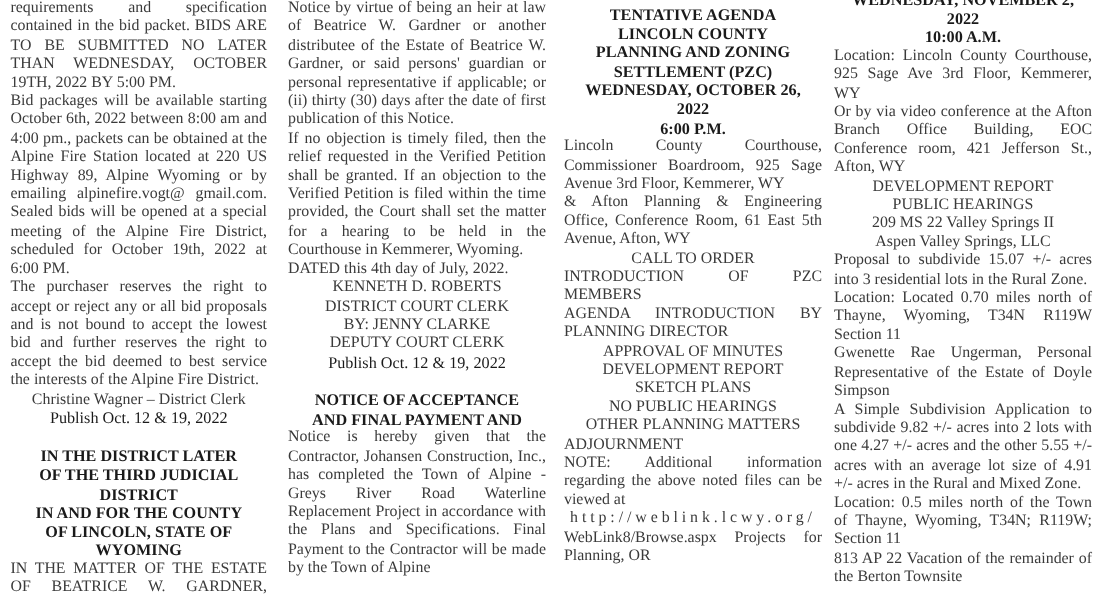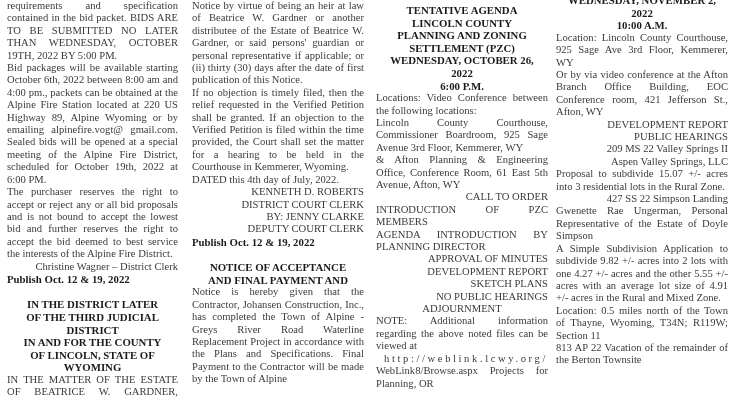--- a/index.html
+++ b/index.html
@@ -1,23 +1,23 @@
 <!DOCTYPE html>
 <html><head>
 <meta charset="utf-8">
 <style>
   html, body { margin:0; padding:0; background:#fff; }
   body { width:735px; height:400px; overflow:hidden; position:relative;
          font-family:"Liberation Serif","DejaVu Serif",serif; color:#3a3a3a; }
   .col { position:absolute; top:0; width:172px; font-size:10.6px; line-height:12.4px; }
   #c1 { left:9px; } #c2 { left:193px; } #c3 { left:377px; }
   .p { text-align:justify; margin:0; }
-  .p.left { text-align:right; }
+  .p.left { text-align:center; }
   .h { font-weight:bold; text-align:center; color:#1a1a1a; margin:0; font-size:10.8px; line-height:12.6px; }
-  .pub { font-weight:bold; text-align:left; color:#1a1a1a; margin:0; font-size:10.8px; }
+  .pub { font-weight:normal; text-align:center; color:#1a1a1a; margin:0; font-size:10.8px; }
   .gap { height:13px; }
   .url { letter-spacing:2.6px; }
 </style>
 </head>
 <body>
 
 <div class="col" id="c1" style="left:7px; width:171px;">
   <p class="p">requirements and specification contained in the bid packet. BIDS ARE TO BE SUBMITTED NO LATER THAN WEDNESDAY, OCTOBER 19TH, 2022 BY 5:00 PM.</p>
   <p class="p">Bid packages will be available starting October 6th, 2022 between 8:00 am and 4:00 pm., packets can be obtained at the Alpine Fire Station located at 220 US Highway 89, Alpine Wyoming or by emailing alpinefire.vogt@ gmail.com. Sealed bids will be opened at a special meeting of the Alpine Fire District, scheduled for October 19th, 2022 at 6:00 PM.</p>
   <p class="p">The purchaser reserves the right to accept or reject any or all bid proposals and is not bound to accept the lowest bid and further reserves the right to accept the bid deemed to best service the interests of the Alpine Fire District.</p>
@@ -50,31 +50,31 @@
 </div>
 
 <div class="col" id="c3" style="left:376px; width:172px; top:4px;">
   <p class="h">TENTATIVE AGENDA</p>
   <p class="h">LINCOLN COUNTY</p>
   <p class="h">PLANNING AND ZONING</p>
   <p class="h">SETTLEMENT (PZC)</p>
   <p class="h">WEDNESDAY, OCTOBER 26,</p>
   <p class="h">2022</p>
   <p class="h">6:00 P.M.</p>
-  <p class="p">Locations: Video Conference between the following locations:</p>
   <p class="p">Lincoln County Courthouse, Commissioner Boardroom, 925 Sage Avenue 3rd Floor, Kemmerer, WY</p>
   <p class="p">&amp; Afton Planning &amp; Engineering Office, Conference Room, 61 East 5th Avenue, Afton, WY</p>
   <p class="p left">CALL TO ORDER</p>
   <p class="p">INTRODUCTION OF PZC MEMBERS</p>
   <p class="p">AGENDA INTRODUCTION BY PLANNING DIRECTOR</p>
   <p class="p left">APPROVAL OF MINUTES</p>
   <p class="p left">DEVELOPMENT REPORT</p>
   <p class="p left">SKETCH PLANS</p>
   <p class="p left">NO PUBLIC HEARINGS</p>
-  <p class="p" style="text-align:center">ADJOURNMENT</p>
+  <p class="p left">OTHER PLANNING MATTERS</p>
+  <p class="p" style="">ADJOURNMENT</p>
   <p class="p">NOTE: Additional information regarding the above noted files can be viewed at</p>
   <p class="p left url">http://weblink.lcwy.org/</p>
   <p class="p">WebLink8/Browse.aspx Projects for Planning, OR</p>
 
 </div>
 
 <div class="col" style="left:555px; width:0;"></div>
 
 <div class="col" style="left:377px; width:0;"></div>
 
@@ -96,19 +96,19 @@
   <p class="h">WEDNESDAY, NOVEMBER 2,</p>
   <p class="h">2022</p>
   <p class="h">10:00 A.M.</p>
   <p class="p">Location: Lincoln County Courthouse, 925 Sage Ave 3rd Floor, Kemmerer, WY</p>
   <p class="p">Or by via video conference at the Afton Branch Office Building, EOC Conference room, 421 Jefferson St., Afton, WY</p>
   <p class="p left">DEVELOPMENT REPORT</p>
   <p class="p left">PUBLIC HEARINGS</p>
   <p class="p left">209 MS 22 Valley Springs II</p>
   <p class="p left">Aspen Valley Springs, LLC</p>
   <p class="p">Proposal to subdivide 15.07 +/- acres into 3 residential lots in the Rural Zone.</p>
-  <p class="p left">427 SS 22 Simpson Landing</p>
+  <p class="p">Location: Located 0.70 miles north of Thayne, Wyoming, T34N R119W Section 11</p>
   <p class="p">Gwenette Rae Ungerman, Personal Representative of the Estate of Doyle Simpson</p>
   <p class="p">A Simple Subdivision Application to subdivide 9.82 +/- acres into 2 lots with one 4.27 +/- acres and the other 5.55 +/- acres with an average lot size of 4.91 +/- acres in the Rural and Mixed Zone.</p>
   <p class="p">Location: 0.5 miles north of the Town of Thayne, Wyoming, T34N; R119W; Section 11</p>
   <p class="p">813 AP 22 Vacation of the remainder of the Berton Townsite</p>
 
 </div>
 
 </body></html>

